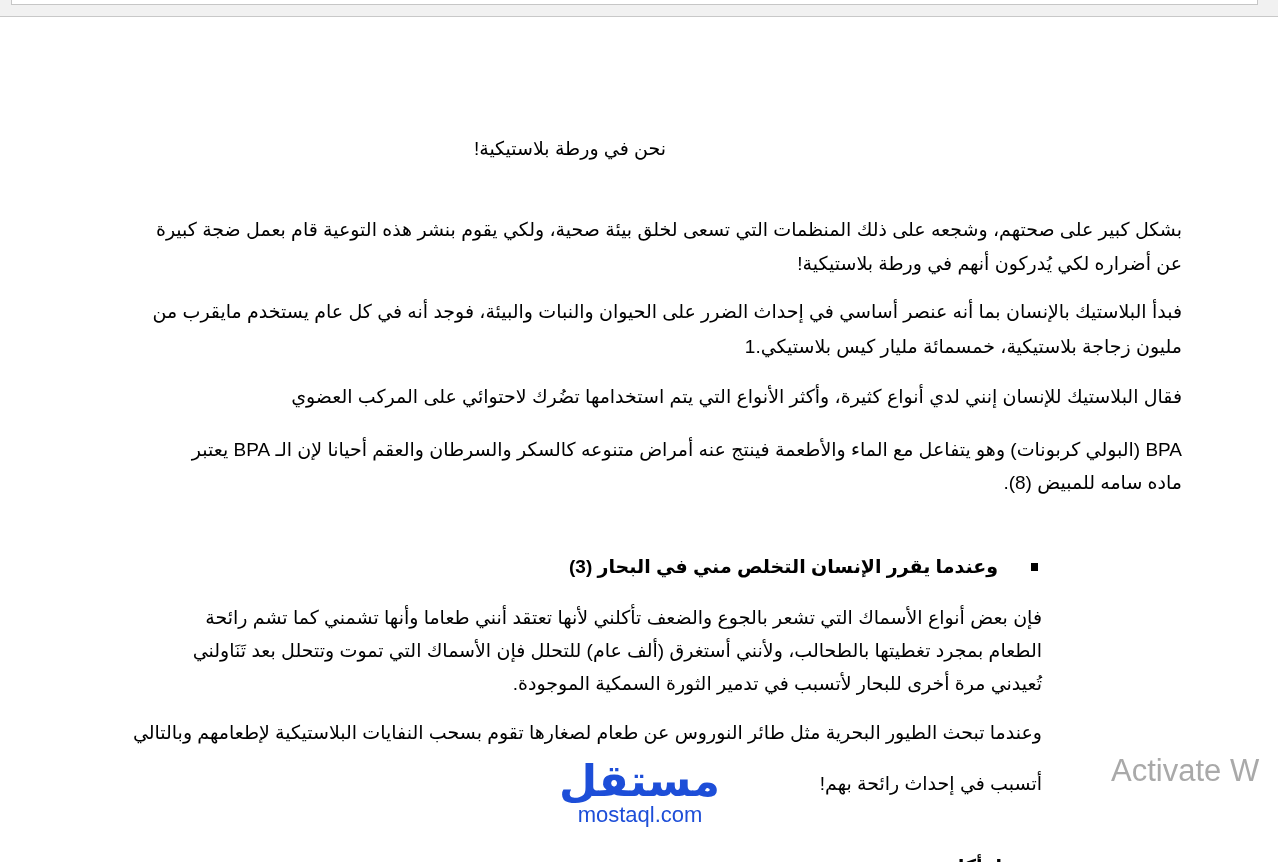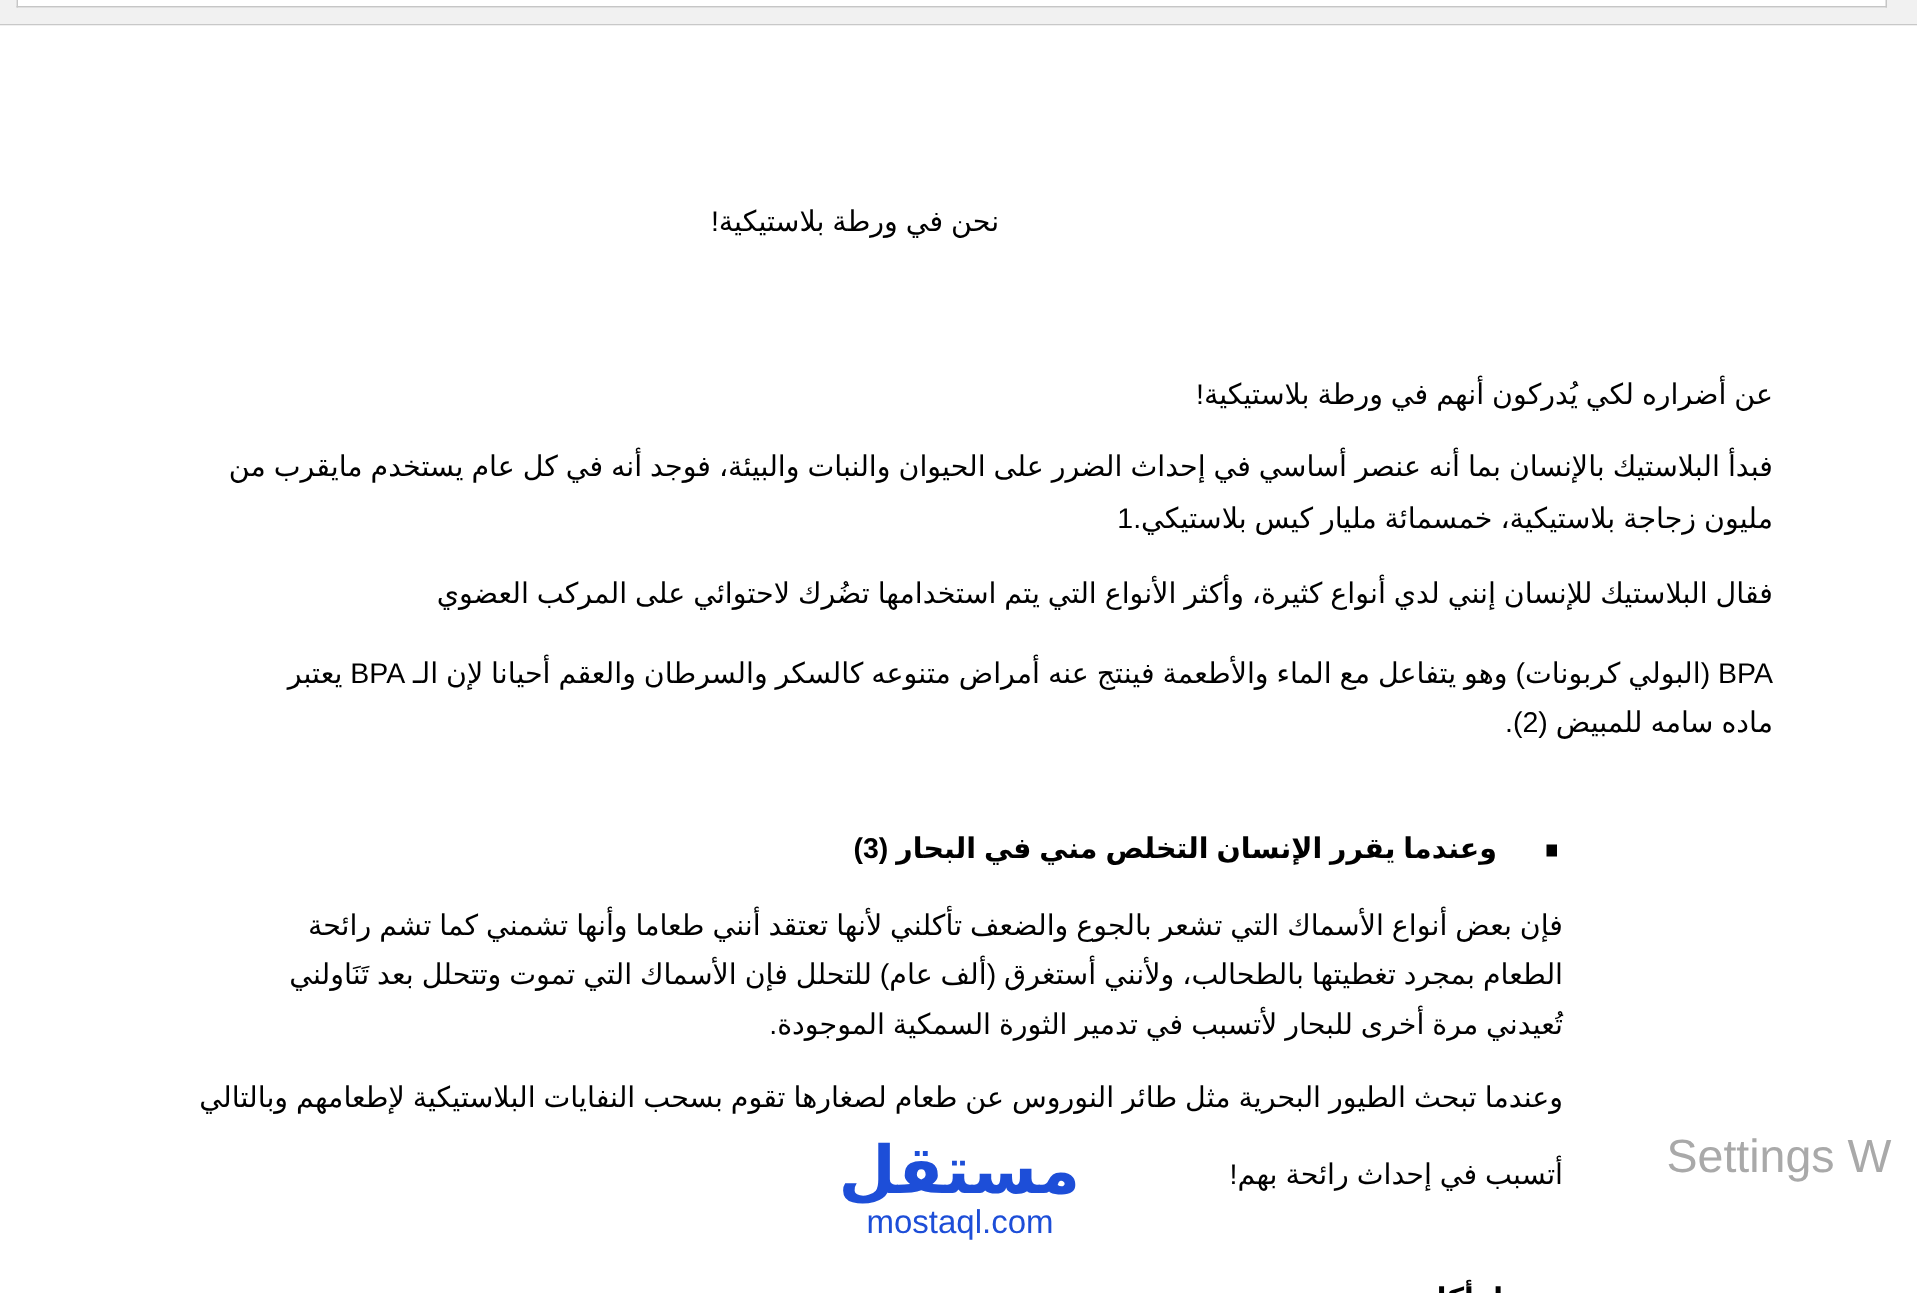--- a/index.html
+++ b/index.html
@@ -49,43 +49,44 @@
 </head>
 <body>
 
 <div class="top-strip">
   <div class="prev-page"></div>
 </div>
 
 <div class="page">
   <div class="line title">نحن في ورطة بلاستيكية!</div>
 
+  <div class="line p-right" style="top:202px">بشكل كبير على صحتهم، وشجعه على ذلك المنظمات التي تسعى لخلق بيئة صحية، ولكي يقوم بنشر هذه التوعية قام بعمل ضجة كبيرة</div>
   <div class="line p-right" style="top:236px">عن أضراره لكي يُدركون أنهم في ورطة بلاستيكية!</div>
 
   <div class="line p-right" style="top:284px">فبدأ البلاستيك بالإنسان بما أنه عنصر أساسي في إحداث الضرر على الحيوان والنبات والبيئة، فوجد أنه في كل عام يستخدم مايقرب من</div>
   <div class="line p-right" style="top:319px">مليون زجاجة بلاستيكية، خمسمائة مليار كيس بلاستيكي.1</div>
 
   <div class="line p-right" style="top:369px">فقال البلاستيك للإنسان إنني لدي أنواع كثيرة، وأكثر الأنواع التي يتم استخدامها تضُرك لاحتوائي على المركب العضوي</div>
 
   <div class="line p-right" style="top:422px">BPA  (البولي كربونات) وهو يتفاعل مع الماء والأطعمة فينتج عنه أمراض متنوعه كالسكر والسرطان والعقم أحيانا لإن الـ BPA يعتبر</div>
-  <div class="line p-right" style="top:455px">ماده سامه للمبيض (2).</div>
+  <div class="line p-right" style="top:455px">ماده سامه للمبيض (8).</div>
 
   <div class="bullet"></div>
   <div class="line bold" style="right:280px; top:539px">وعندما يقرر الإنسان التخلص مني في البحار (3)</div>
 
   <div class="line p2-right" style="top:590px">فإن بعض أنواع الأسماك التي تشعر بالجوع والضعف تأكلني لأنها تعتقد أنني طعاما وأنها تشمني كما تشم رائحة</div>
   <div class="line p2-right" style="top:623px">الطعام بمجرد تغطيتها بالطحالب، ولأنني أستغرق (ألف عام) للتحلل فإن الأسماك التي تموت وتتحلل بعد تَنَاولني</div>
   <div class="line p2-right" style="top:656px">تُعيدني مرة أخرى للبحار لأتسبب في تدمير الثورة السمكية الموجودة.</div>
 
   <div class="line p2-right" style="top:705px">وعندما تبحث الطيور البحرية مثل طائر النوروس عن طعام لصغارها تقوم بسحب النفايات البلاستيكية لإطعامهم وبالتالي</div>
   <div class="line p2-right" style="top:756px">أتسبب في إحداث رائحة بهم!</div>
 
   <div class="cut-line">وعندما تأكلني ...</div>
 </div>
 
 <div class="watermark">
   <div class="wm-arabic">مستقل</div>
   <div class="wm-latin">mostaql.com</div>
 </div>
 
 <div class="activate">
-  <div class="a1">Settings W</div>
+  <div class="a1">Activate W</div>
 </div>
 
 </body></html>

